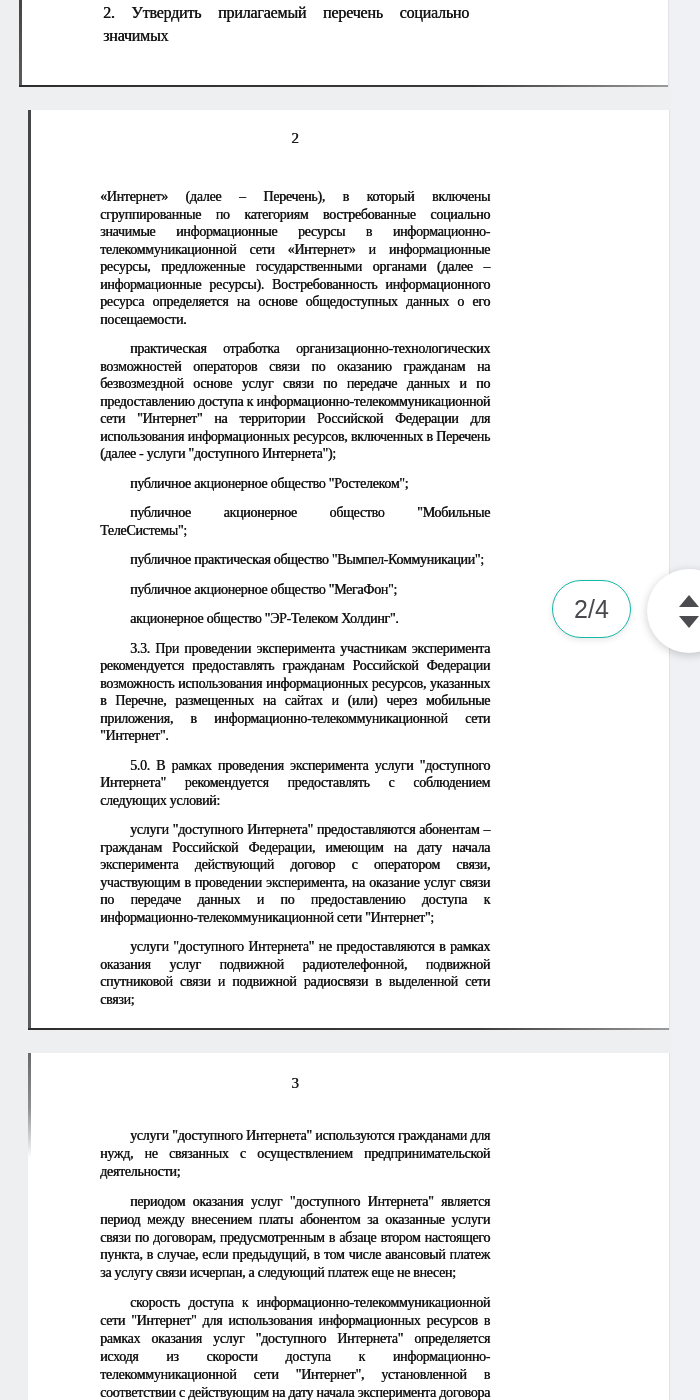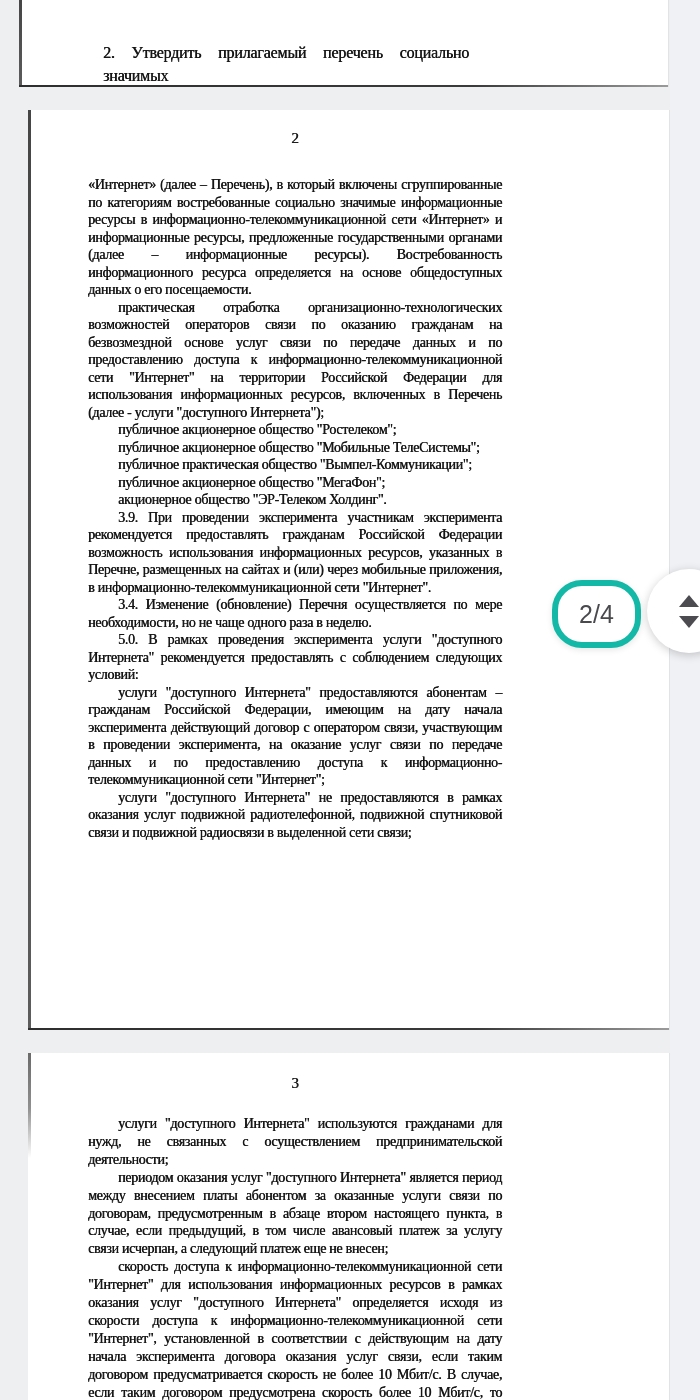--- a/index.html
+++ b/index.html
@@ -27,38 +27,38 @@
   .page1{left:19px;top:0;width:649px;height:87px;}
   .page2{left:28px;top:110px;width:641px;height:920px;}
   .page3{left:28px;top:1053px;width:641px;height:360px;}
 
   .doc-text{
     position:absolute;color:#161616;
     text-shadow:0.4px 0 0 currentColor;
     text-align:justify;
   }
   .page1 .doc-text{top:1px;left:56px;width:394px;font-size:16px;line-height:23px;letter-spacing:-0.2px;}
-  .page1 .line{text-align:justify;text-align-last:justify;margin-top:40px;}
+  .page1 .line{text-align:justify;text-align-last:justify;}
   .page1 .line.indent-first{padding-left:28px;}
 
   .pagenum{
     position:absolute;left:60px;width:414px;text-align:center;
     color:#1c1c1c;font-size:15px;text-shadow:0.4px 0 0 currentColor;
   }
   .page2 .pagenum{top:20px;}
   .page3 .pagenum{top:22px;}
 
   .page2 .doc-text{top:66px;left:60px;width:414px;font-size:14px;line-height:17.5px;letter-spacing:-0.3px;}
   .page3 .doc-text{top:62px;left:60px;width:414px;font-size:14px;line-height:17.9px;letter-spacing:-0.3px;}
-  .para{margin:0;}
+  .para{margin:12px;}
   .para.indent{text-indent:30px;}
 
   .page-pill{
     position:absolute;left:552px;top:580px;width:77px;height:56px;
-    background:#ffffff;border:6px solid #14b8a6;border-radius:30px;
+    background:#ffffff;border:1px solid #14b8a6;border-radius:30px;
     box-shadow:0 2px 6px rgba(0,0,0,0.10);
     display:flex;align-items:center;justify-content:center;
     font-family:"Liberation Sans","DejaVu Sans",sans-serif;
     font-size:25px;color:#4a4a4e;z-index:5;
   }
   .nav-fab{
     position:absolute;left:647px;top:569px;width:84px;height:84px;
     background:#ffffff;border-radius:50%;
     box-shadow:0 2px 10px rgba(0,0,0,0.20);
     display:flex;flex-direction:column;align-items:center;justify-content:center;
@@ -86,22 +86,21 @@
     <div class="page-edge edge-full"></div>
     <div class="pagenum">2</div>
     <div class="doc-text">
         <div class="para">«Интернет» (далее – Перечень), в который включены сгруппированные по категориям востребованные социально значимые информационные ресурсы в информационно-телекоммуникационной сети «Интернет» и информационные ресурсы, предложенные государственными органами (далее – информационные ресурсы). Востребованность информационного ресурса определяется на основе общедоступных данных о его посещаемости.</div>
         <div class="para indent">практическая отработка организационно-технологических возможностей операторов связи по оказанию гражданам на безвозмездной основе услуг связи по передаче данных и по предоставлению доступа к информационно-телекоммуникационной сети "Интернет" на территории Российской Федерации для использования информационных ресурсов, включенных в Перечень (далее - услуги "доступного Интернета");</div>
         <div class="para indent">публичное акционерное общество "Ростелеком";</div>
         <div class="para indent">публичное акционерное общество "Мобильные ТелеСистемы";</div>
         <div class="para indent">публичное практическая общество "Вымпел-Коммуникации";</div>
         <div class="para indent">публичное акционерное общество "МегаФон";</div>
         <div class="para indent">акционерное общество "ЭР-Телеком Холдинг".</div>
-        <div class="para indent">3.9. При проведении эксперимента участникам эксперимента рекомендуется предоставлять гражданам Российской Федерации возможность использования информационных ресурсов, указанных в Перечне, размещенных на сайтах и (или) через мобильные приложения, в информационно-телекоммуникационной сети "Интернет".</div>
-        <div class="para indent">3.4. Изменение (обновление) Перечня осуществляется по мере необходимости, но не чаще одного раза в неделю.</div>
+        <div class="para indent">3.3. При проведении эксперимента участникам эксперимента рекомендуется предоставлять гражданам Российской Федерации возможность использования информационных ресурсов, указанных в Перечне, размещенных на сайтах и (или) через мобильные приложения, в информационно-телекоммуникационной сети "Интернет".</div>
         <div class="para indent">5.0. В рамках проведения эксперимента услуги "доступного Интернета" рекомендуется предоставлять с соблюдением следующих условий:</div>
         <div class="para indent">услуги "доступного Интернета" предоставляются абонентам – гражданам Российской Федерации, имеющим на дату начала эксперимента действующий договор с оператором связи, участвующим в проведении эксперимента, на оказание услуг связи по передаче данных и по предоставлению доступа к информационно-телекоммуникационной сети "Интернет";</div>
         <div class="para indent">услуги "доступного Интернета" не предоставляются в рамках оказания услуг подвижной радиотелефонной, подвижной спутниковой связи и подвижной радиосвязи в выделенной сети связи;</div>
       </div>
     <div class="scan-bottom"></div>
   </div>
 
   <div class="page page3">
     <div class="page-edge edge-fade"></div>
     <div class="pagenum">3</div>

